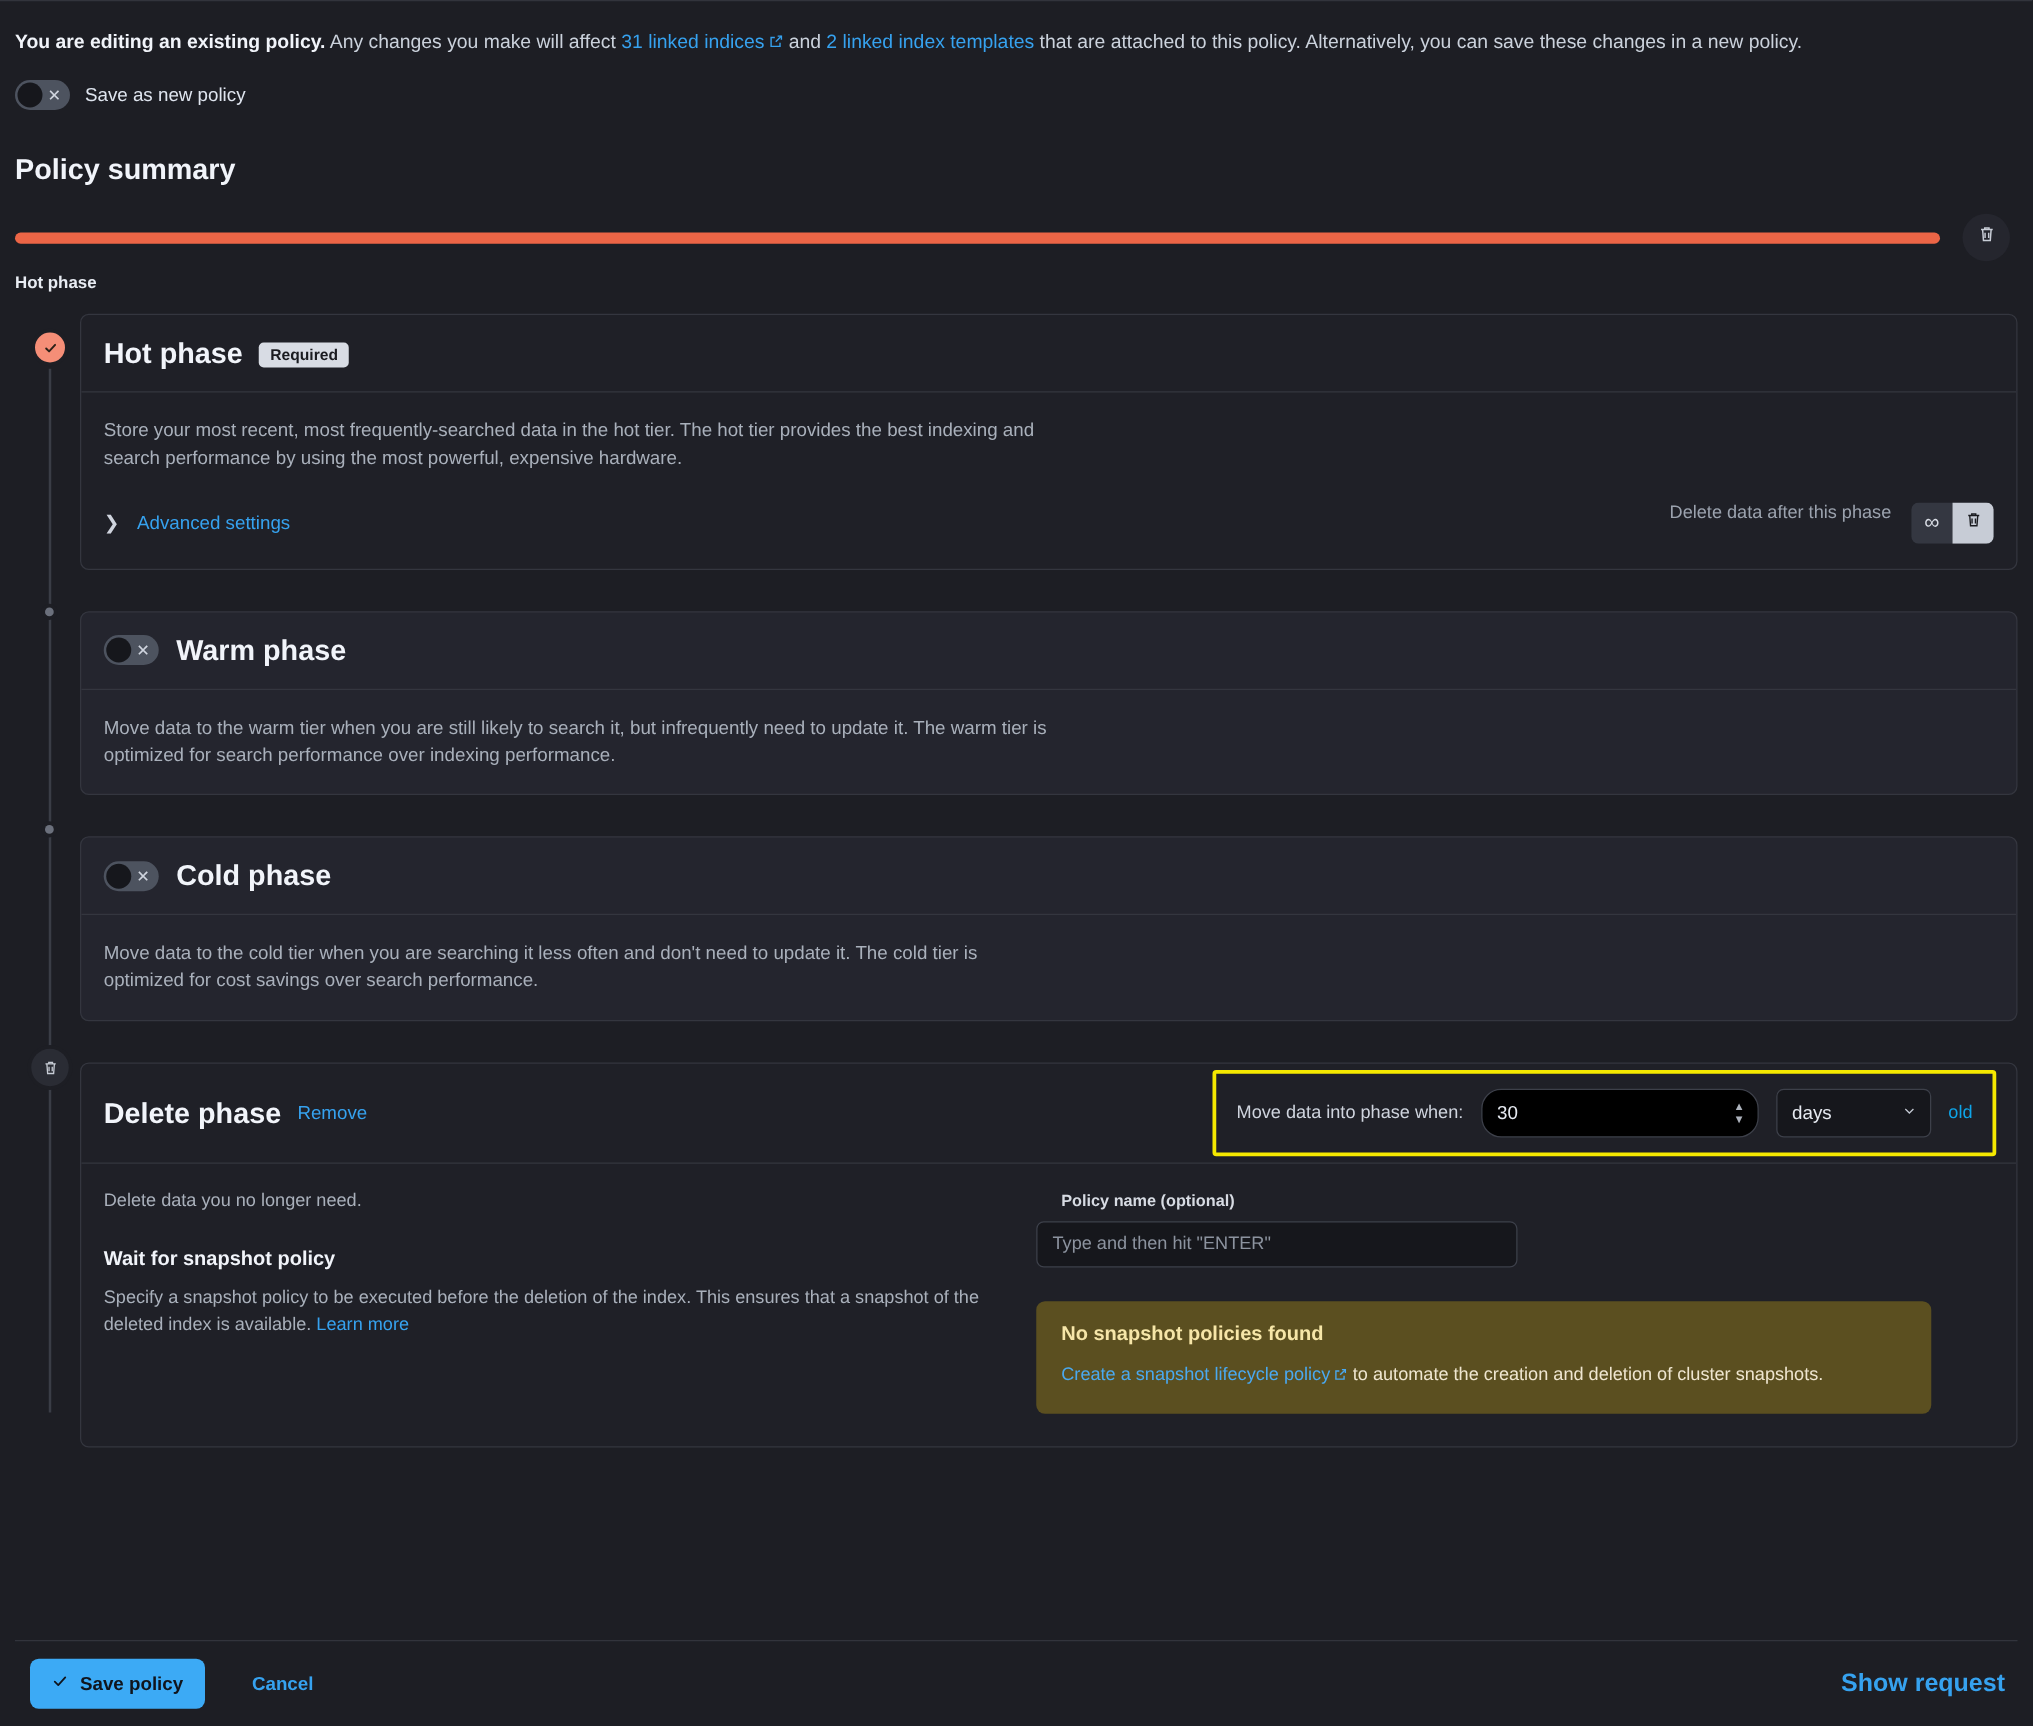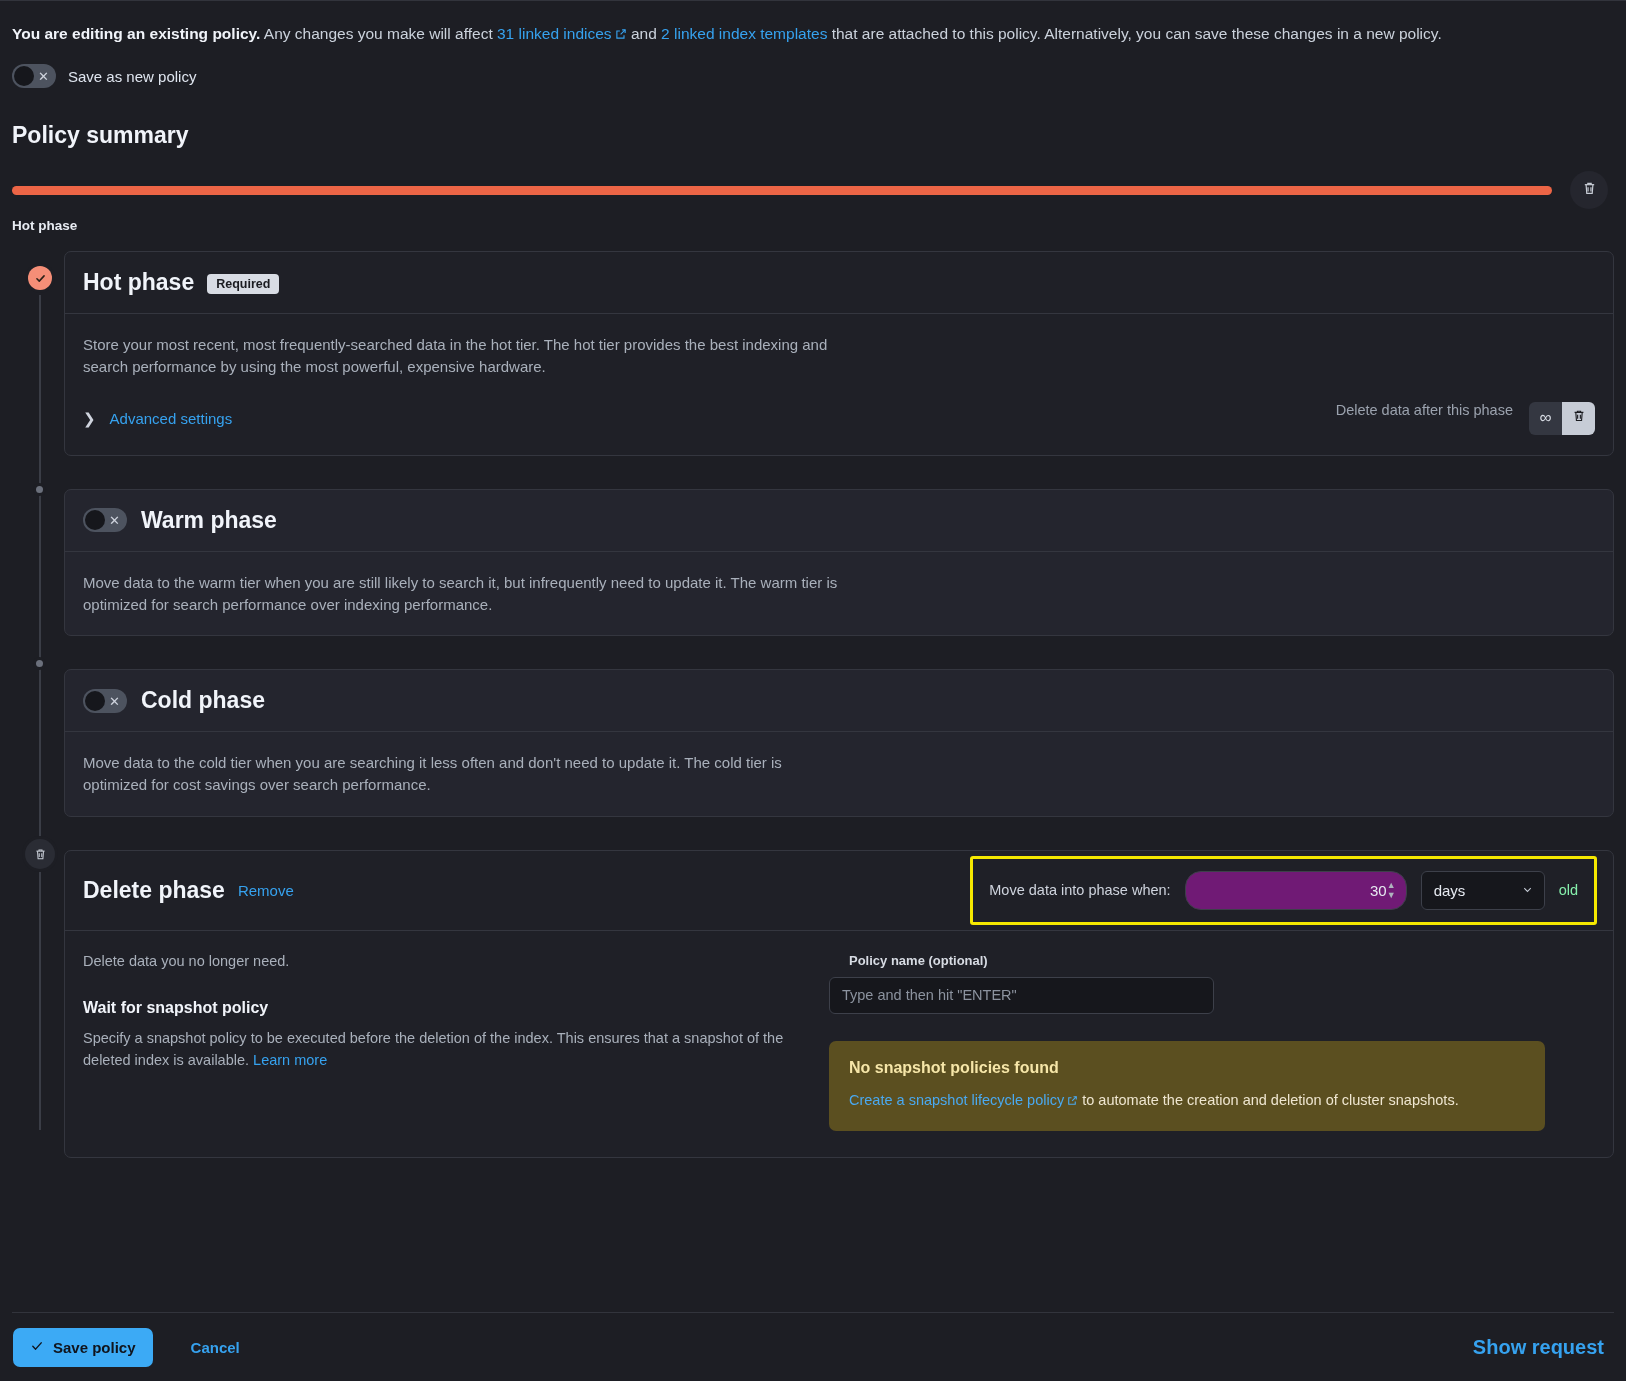--- a/index.html
+++ b/index.html
@@ -163,35 +163,35 @@
 
   .highlight-box {
     border: 3px solid #f5e800;
     border-radius: 3px;
     padding: 12px 16px;
     display:flex; align-items:center; gap: 14px;
     margin: -12px -2px -12px 0;
   }
   .mv-label { font-size: 14.5px; color:#cfd4de; white-space: nowrap; }
   .num-input {
-    width: 222px; height: 39px; background:#701a75;
+    width: 222px; height: 39px; background:#000000;
     border:1px solid #3d404a; border-radius:16px;
-    display:flex; align-items:center; justify-content:flex-end;
+    display:flex; align-items:center; justify-content:space-between;
     padding: 0 10px 0 12px;
     font-size: 15px; color:#e6eaf1;
   }
   .spinner { display:flex; flex-direction:column; gap:2px; color:#aeb4be; font-size:9px; line-height:8px; }
   .select-input {
     width: 124px; height: 39px; background:#16171c;
     border:1px solid #3d404a; border-radius:6px;
     display:flex; align-items:center; justify-content:space-between;
     padding: 0 10px 0 12px;
     font-size: 15px; color:#e6eaf1;
   }
-  .old-label { font-size: 14.5px; color:#86efac; }
+  .old-label { font-size: 14.5px; color:#0ea5e9; }
 
   .delete-body { display:flex; padding: 22px 18px 26px 18px; }
   .del-left { width: 740px; }
   .del-note { font-size: 14.5px; color:#a9b0bb; }
   .snap-title { font-size: 16px; font-weight: 700; color:#f1f4fa; margin-top: 30px; }
   .snap-desc { font-size: 14.5px; line-height: 1.5; color:#a9b0bb; margin-top: 11px; max-width: 715px; }
   .snap-desc a { color:#36a2ef; }
 
   .del-right { flex: 1 1 auto; padding-left: 6px; }
   .field-label { font-size: 13px; font-weight: 700; color:#d7dbe3;padding-left:20px; }
@@ -206,21 +206,21 @@
     background:#5b4f20; border-radius: 7px;
     padding: 18px 20px 20px 20px;
   }
   .warn-title { font-size: 16px; font-weight: 700; color:#f6e6a8; }
   .warn-text { margin-top: 13px; font-size: 14.5px; color:#efe6d0; line-height:1.4; }
   .warn-text a { color:#4aa9f0; }
 
   
   .bottom-hr { position:absolute; left:12px; right:12px; bottom: 68px; height:1px; background:#32343c; }
   .bottom-bar {
-    position:absolute; left:1px; right:0; bottom: 0; height: 68px;
+    position:absolute; left:12px; right:0; bottom: 0; height: 68px;
     display:flex; align-items:center; padding: 0 12px;
   }
   .save-btn {
     display:flex; align-items:center; gap: 9px;
     background:#3caaf5; color:#10141c;
     font-size: 15px; font-weight: 600;
     padding: 11px 17px; border-radius: 7px;
   }
   .cancel-btn { margin-left: 38px; color:#36a2ef; font-size: 15px; font-weight: 600; }
   .show-request { margin-left:auto; color:#36a2ef; font-size: 20px; font-weight: 600; padding-right: 10px; }

